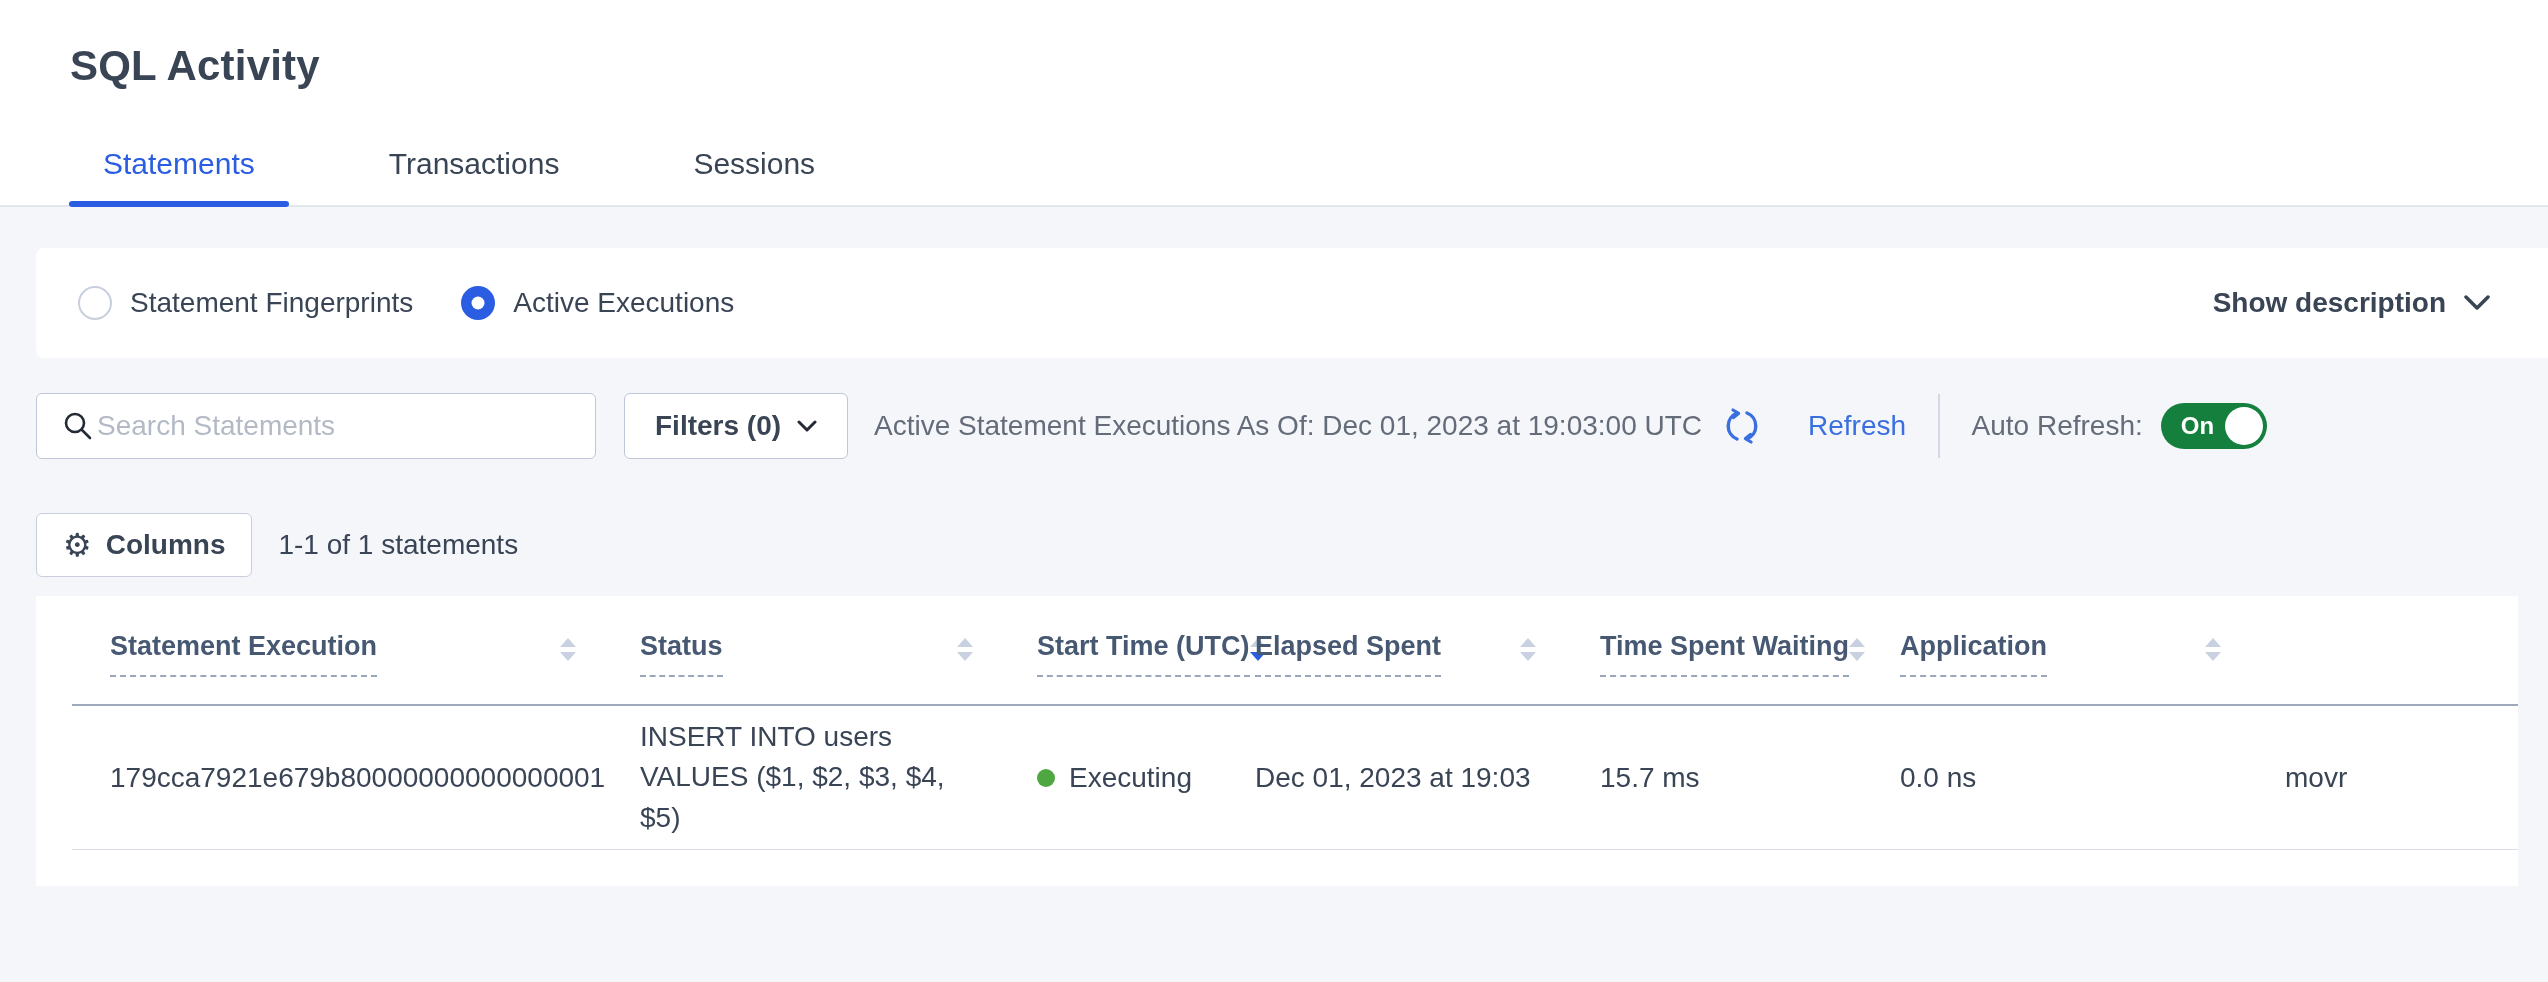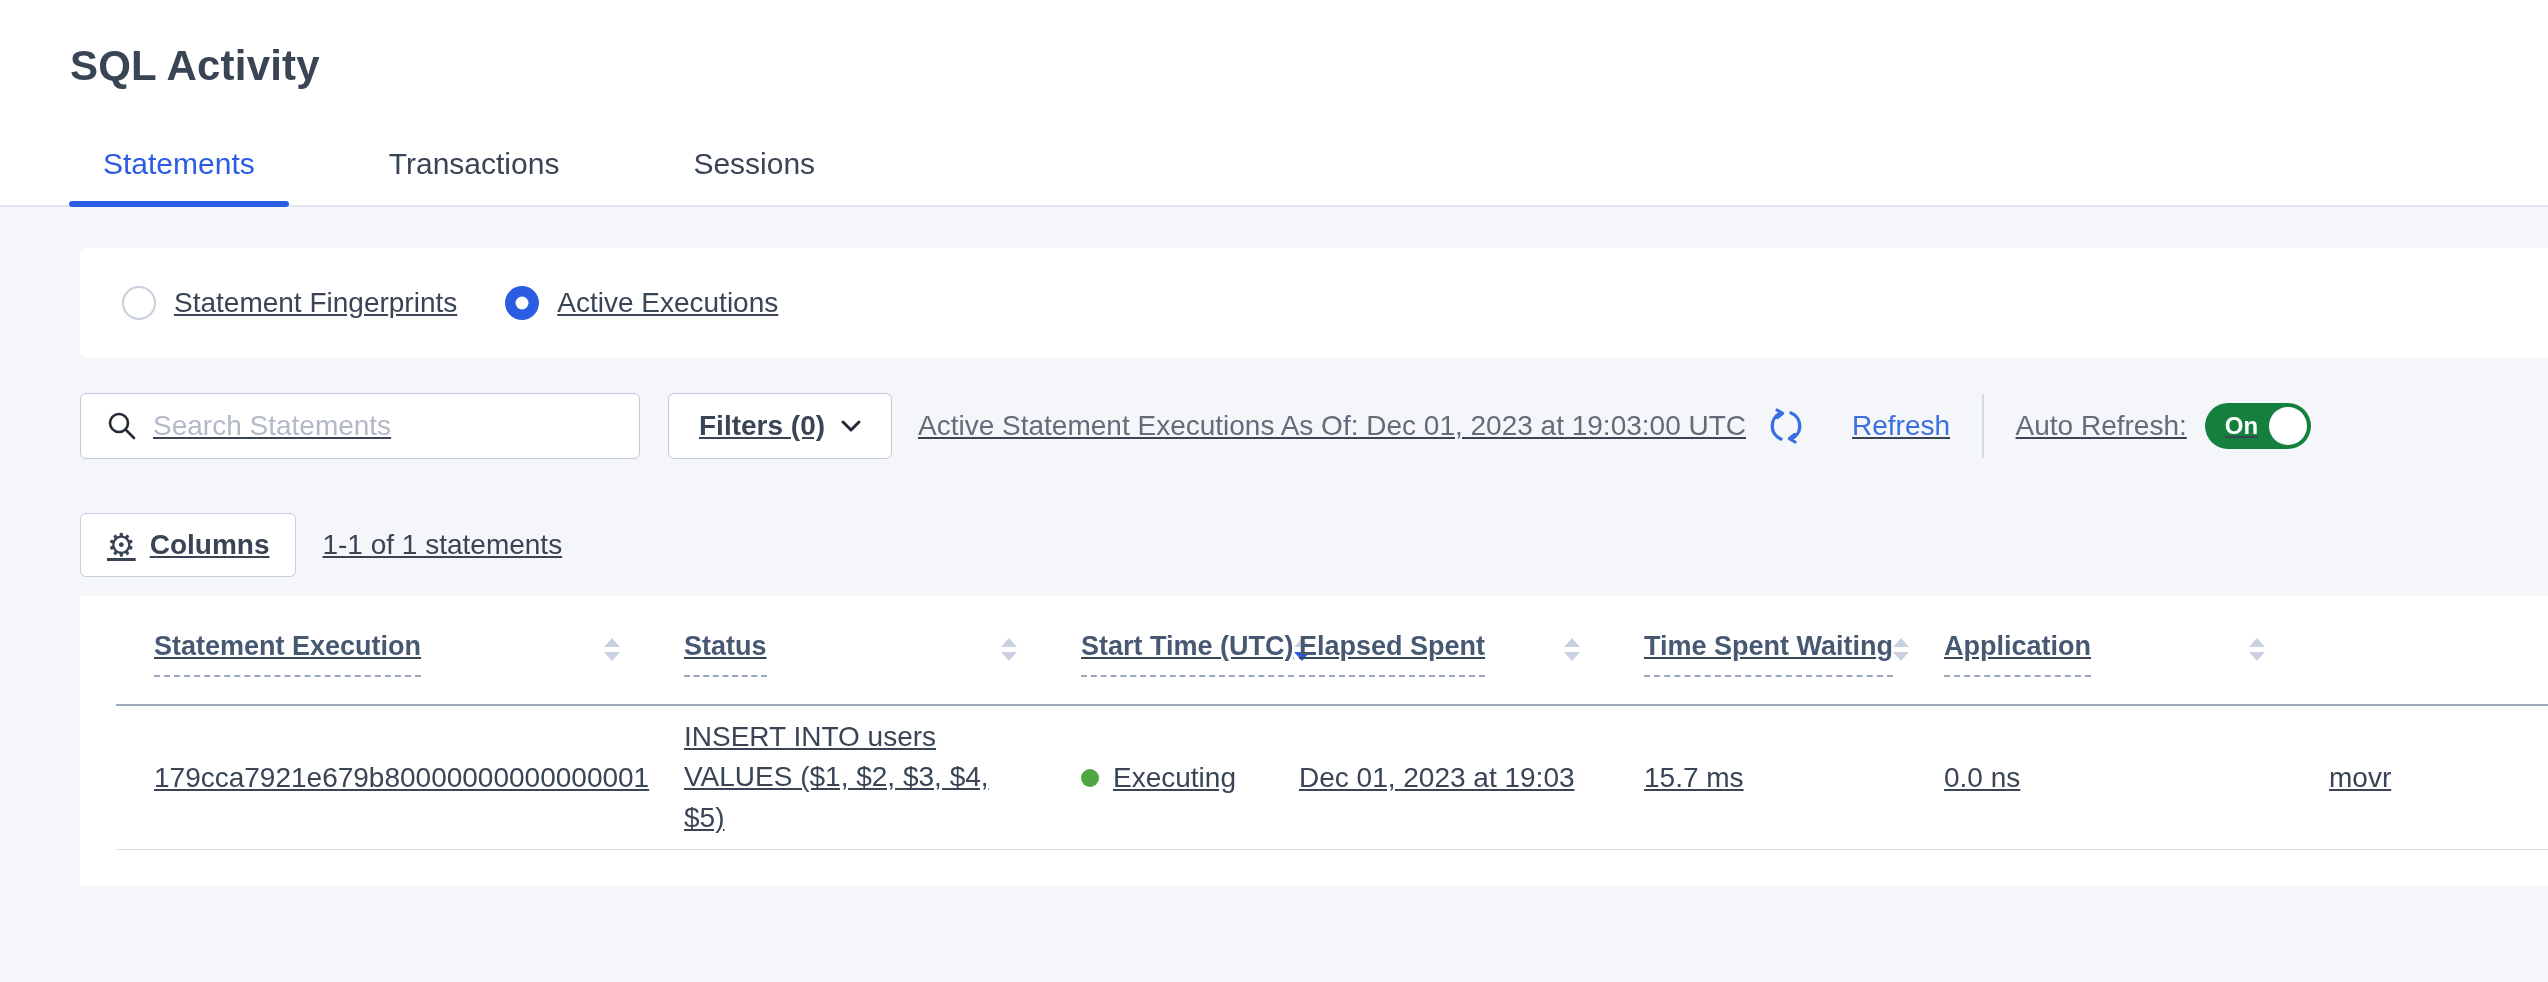--- a/index.html
+++ b/index.html
@@ -13,37 +13,37 @@
 
   
   .top-white { background:#ffffff; height:207px; border-bottom:2px solid #e2e6ed; position:relative; }
   .page-title { position:absolute; left:70px; top:42px; font-size:42px; font-weight:700; color:#394455; letter-spacing:.2px; }
   .tabs { position:absolute; left:69px; bottom:-2px; display:flex; gap:66px; }
   .tab { padding:0 34px 26px 34px; font-size:30px; color:#394455; cursor:pointer; position:relative; }
   .tab.active { color:#2b5de3; }
   .tab.active::after { content:""; position:absolute; left:0; right:0; bottom:0; height:6px; background:#2b5de3; border-radius:3px; }
 
   
-  .body-gray { padding-left:80px;text-decoration:underline; }
+  .body-gray { padding-left:36px; }
 
   
   .mode-card { margin-top:41px; height:110px; background:#ffffff; border-radius:8px 0 0 8px; display:flex; align-items:center; padding-left:42px; }
   .radio-opt { display:flex; align-items:center; cursor:pointer; }
   .radio-circle { width:34px; height:34px; border-radius:50%; background:#fff; border:2.5px solid #c8cfdd; position:relative; flex:none; }
   .radio-opt.selected .radio-circle { background:#2b5de3; border:none; }
   .radio-opt.selected .radio-circle::after { content:""; position:absolute; width:13px; height:13px; background:#fff; border-radius:50%; left:50%; top:50%; transform:translate(-50%,-50%); }
   .radio-label { font-size:28px; color:#394455; margin-left:18px; }
   .radio-opt + .radio-opt { margin-left:48px; }
   .show-desc { margin-left:auto; padding-right:58px; display:flex; align-items:center; gap:18px; cursor:pointer; }
   .show-desc-label { font-size:28px; font-weight:600; color:#394455; }
 
   
   .controls-row { margin-top:35px; display:flex; align-items:center; height:66px; }
   .search-box { width:560px; height:66px; background:#fff; border:1.5px solid #c0c7d9; border-radius:6px; display:flex; align-items:center; padding:0 20px 0 26px; }
-  .search-input { border:none; outline:none; flex:1; font-size:28px; margin-left:16px; font-family:inherit; color:#a16207; background:transparent; }
+  .search-input { border:none; outline:none; flex:1; font-size:28px; margin-left:4px; font-family:inherit; color:#a16207; background:transparent; }
   .search-input::placeholder { color:#b3bac6; }
   .filters-btn { margin-left:28px; height:66px; background:#fff; border:1.5px solid #c0c7d9; border-radius:6px; display:flex; align-items:center; padding:0 30px; cursor:pointer; gap:16px; }
   .filters-label { font-size:28px; font-weight:600; color:#394455; }
   .asof-text { margin-left:26px; font-size:28px; color:#646b79; }
   .refresh-btn { margin-left:22px; display:flex; align-items:center; gap:14px; cursor:pointer; }
   .refresh-label { font-size:28px; color:#3a6fe0;margin-left:34px; }
   .v-divider { width:1.5px; height:64px; background:#d3d8e2; margin:0 32px; }
   .autorefresh-label { font-size:28px; color:#646b79; }
   .toggle { margin-left:18px; width:106px; height:46px; border-radius:23px; background:#15803d; position:relative; cursor:pointer; display:flex; align-items:center; }
   .toggle-state { color:#fff; font-size:24px; font-weight:700; margin-left:20px; }
@@ -90,20 +90,28 @@
 
     <div class="mode-card">
       <div class="radio-opt">
         <span class="radio-circle"></span>
         <span class="radio-label">Statement Fingerprints</span>
       </div>
       <div class="radio-opt selected">
         <span class="radio-circle"></span>
         <span class="radio-label">Active Executions</span>
       </div>
+      <div class="show-desc">
+        <span class="show-desc-label">Show description</span>
+        <span>
+          <svg width="26" height="16" viewBox="0 0 26 16">
+              <polyline points="2,2 13,13 24,2" fill="none" stroke="#394455" stroke-width="3.5" stroke-linecap="round" stroke-linejoin="round"></polyline>
+            </svg>
+        </span>
+      </div>
     </div>
 
     <div class="controls-row">
       <div class="search-box">
         <span>
           <svg width="30" height="30" viewBox="0 0 30 30">
               <circle cx="12" cy="12" r="9" fill="none" stroke="#242a35" stroke-width="2.6"></circle>
               <line x1="19" y1="19" x2="27" y2="27" stroke="#242a35" stroke-width="2.6" stroke-linecap="round"></line>
             </svg>
         </span>

